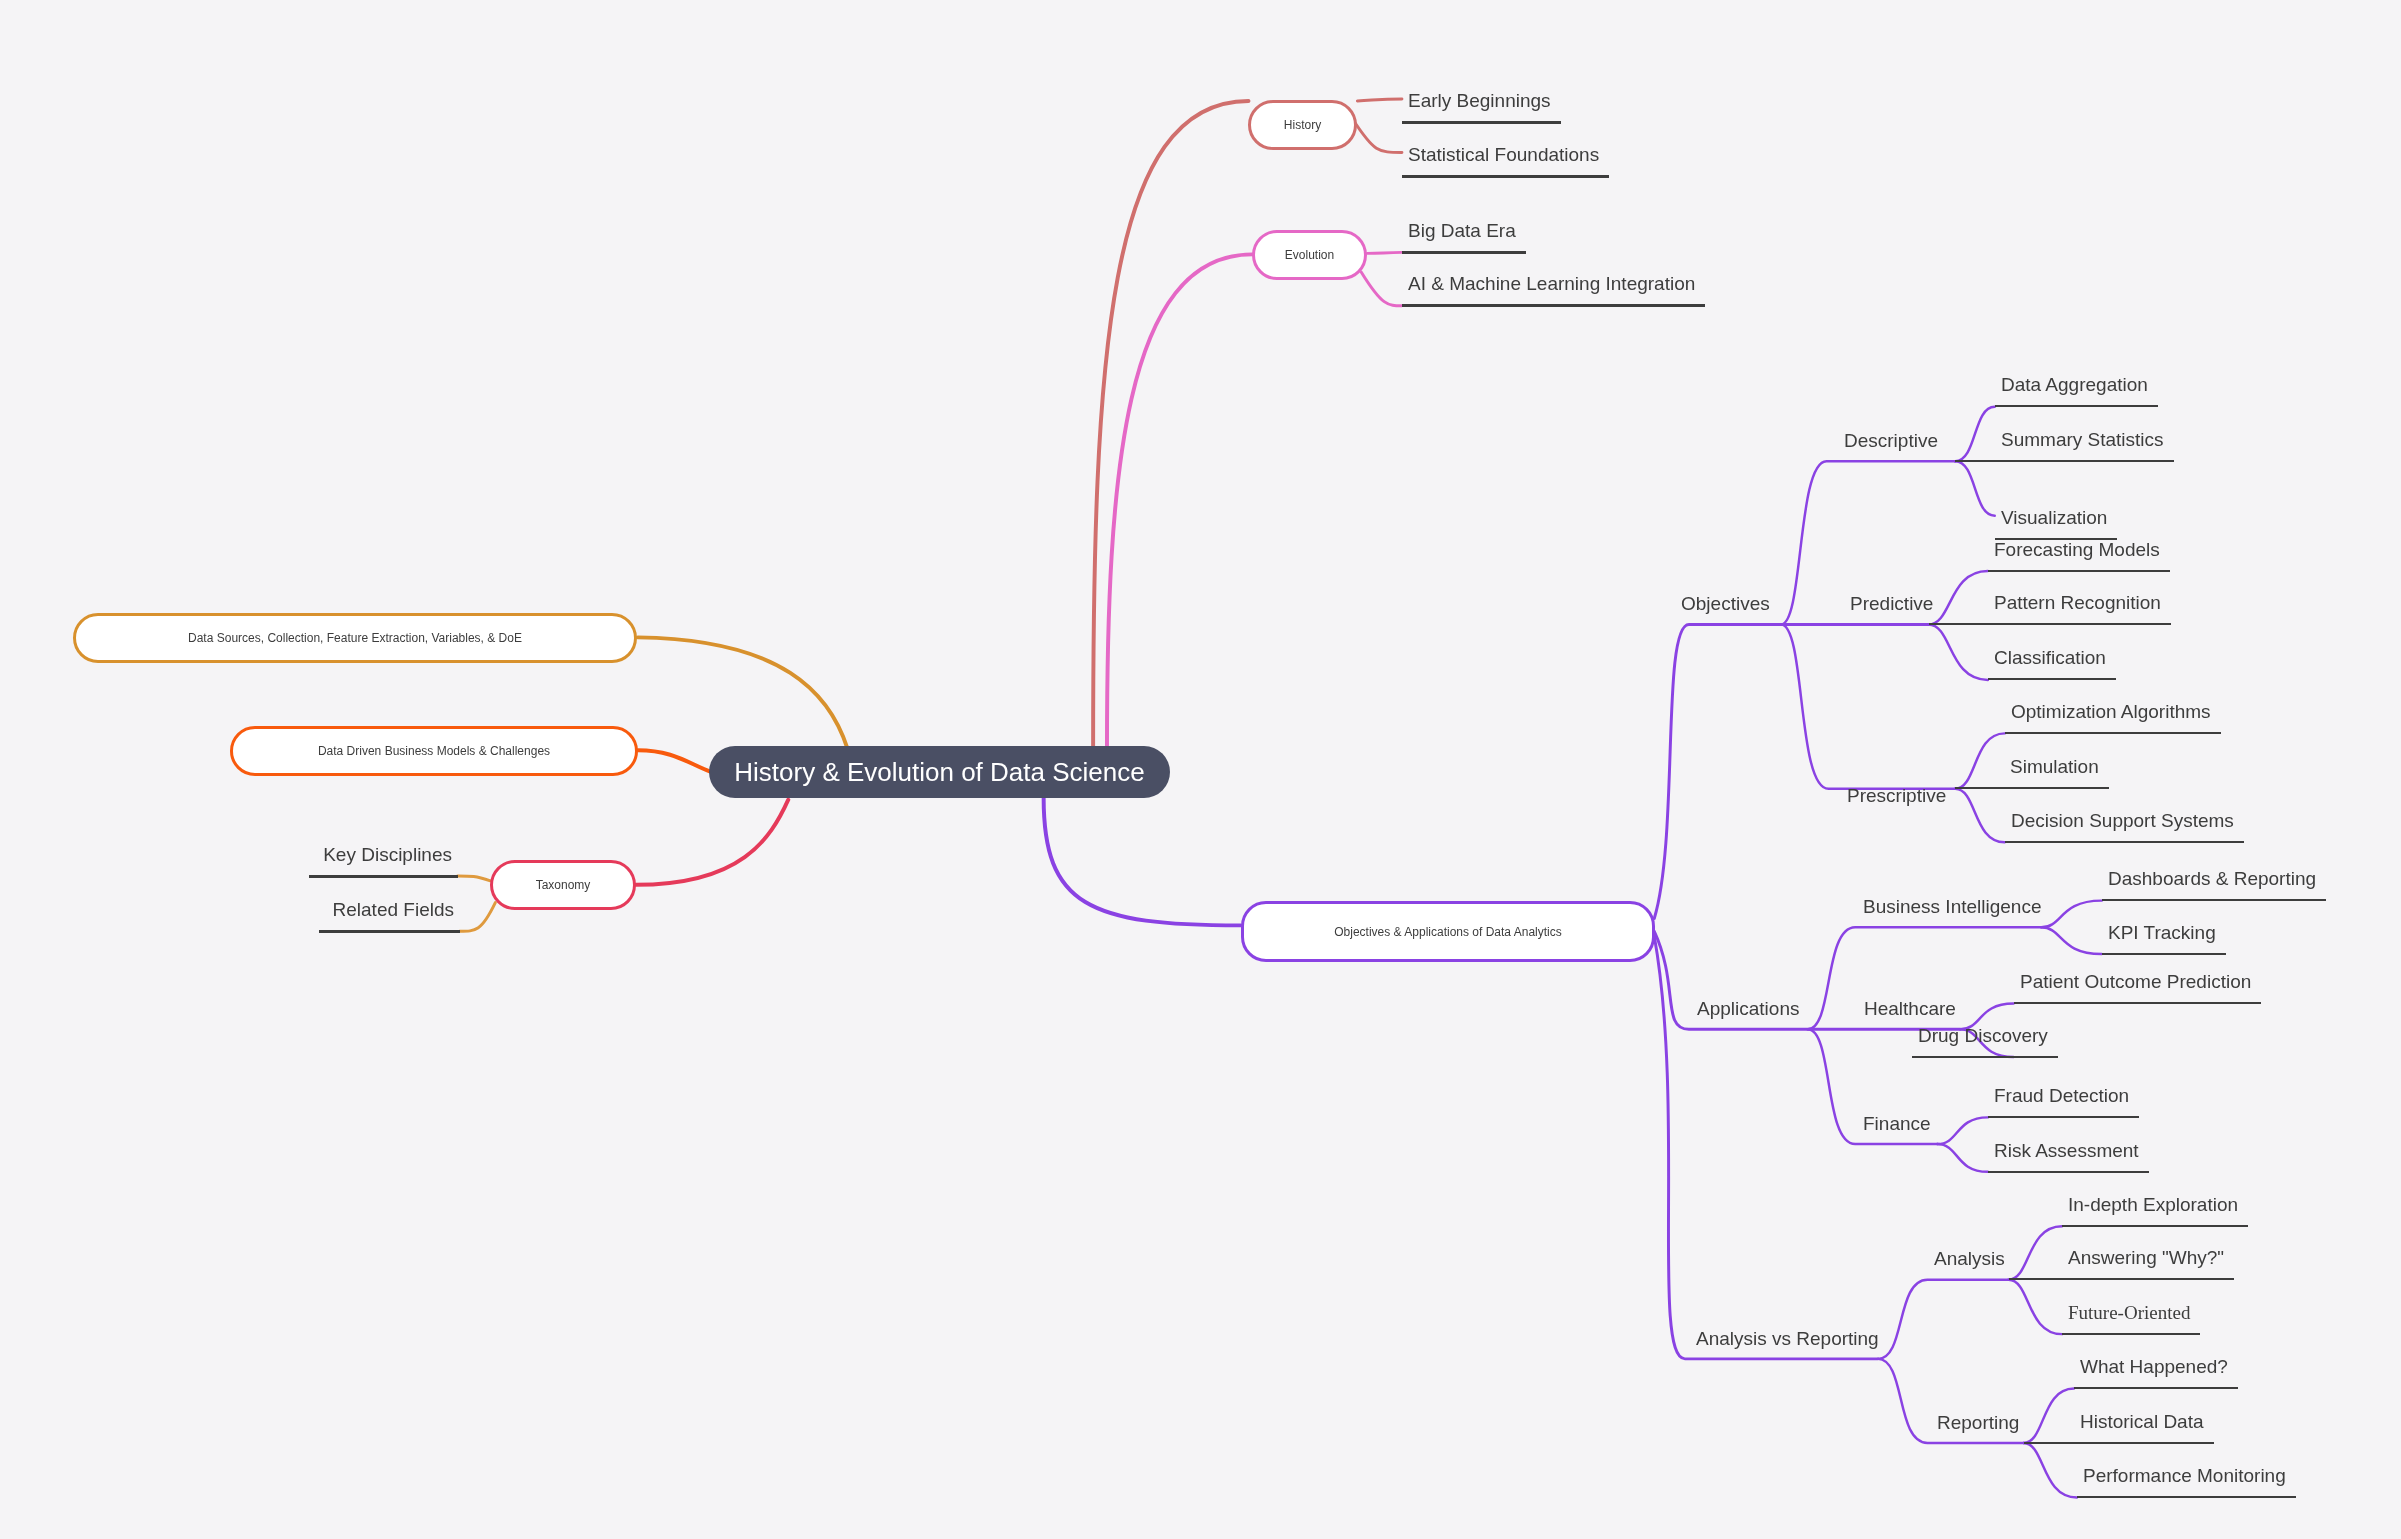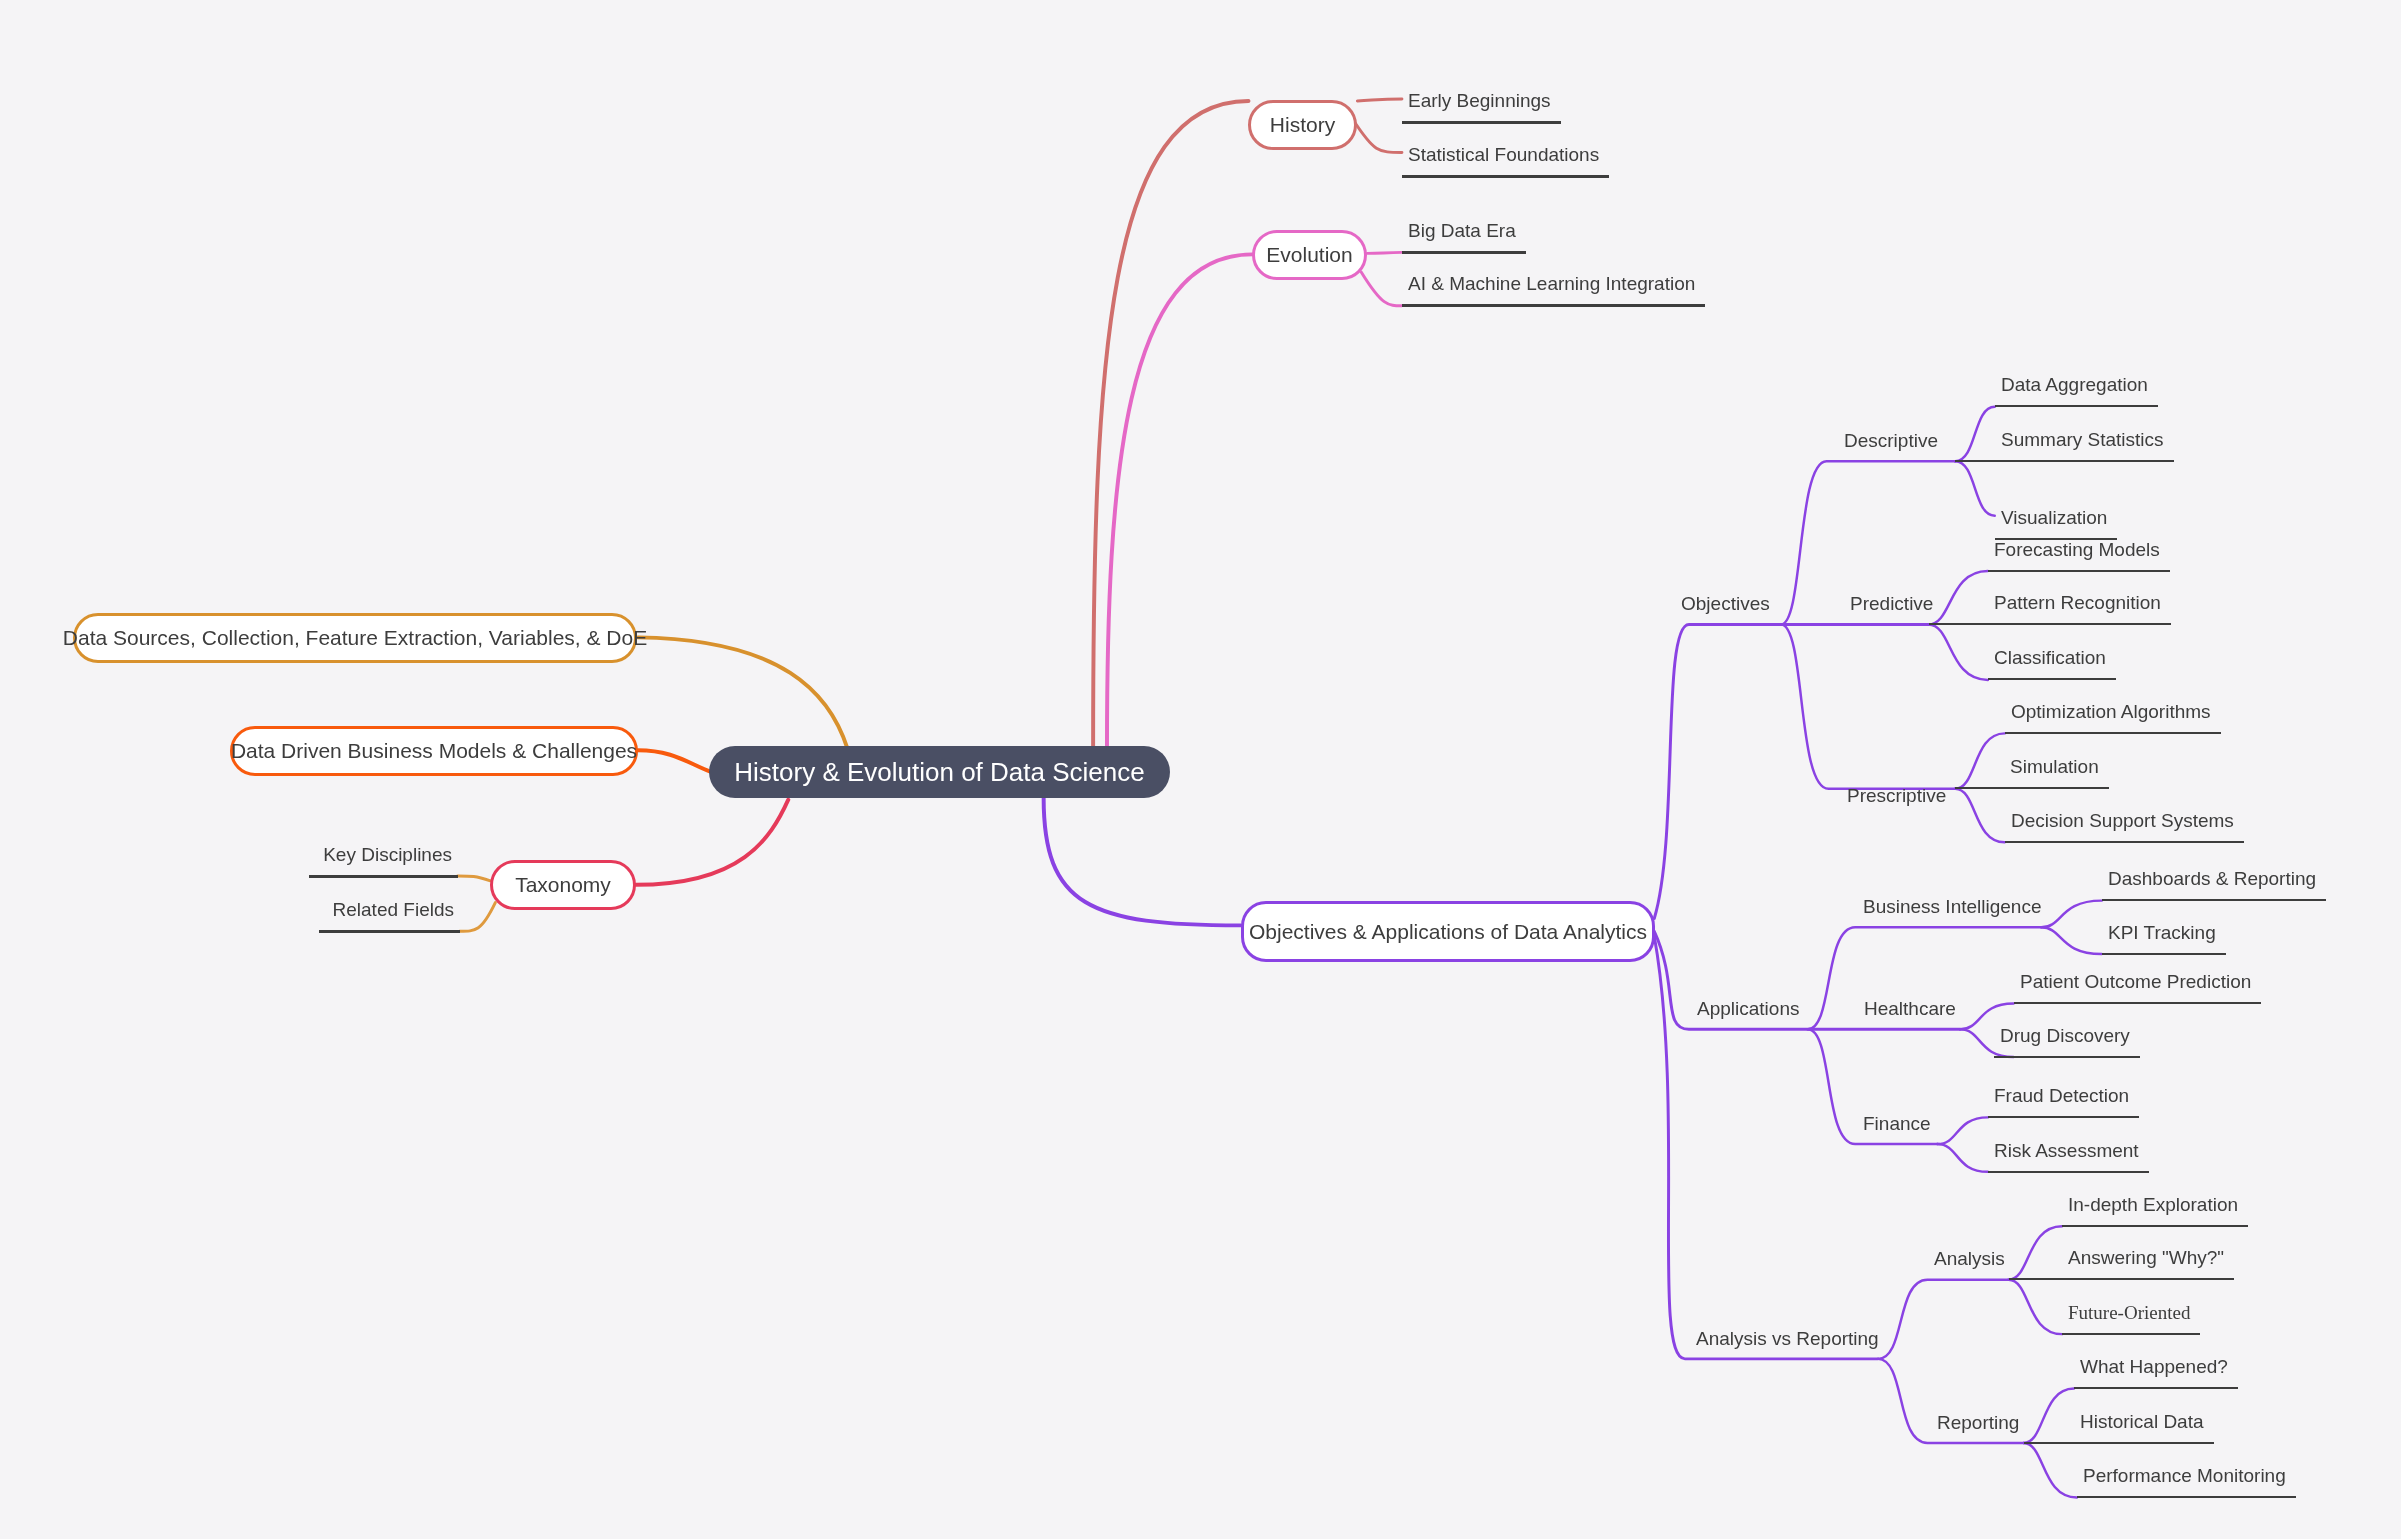--- a/index.html
+++ b/index.html
@@ -18,21 +18,21 @@
   .c-evo{stroke:#e568c6;}
   .c-ds{stroke:#d8912d;}
   .c-dd{stroke:#f85a0d;}
   .c-tax{stroke:#e53a5a;}
   .c-taxc{stroke:#df9a3e;}
   .c-pur{stroke:#8a42e3;}
 
   .pill{
     position:absolute;display:flex;align-items:center;justify-content:center;
     background:#ffffff;border-radius:25px;border:3px solid;
-    font-size:21px;white-space:nowrap;box-sizing:border-box;
+    font-size:12px;white-space:nowrap;box-sizing:border-box;
   }
   .b-his{border-color:#d06f6d;margin-top:24px;}
   .b-evo{border-color:#e568c6;}
   .b-ds{border-color:#d8912d;}
   .b-dd{border-color:#f85a0d;}
   .b-tax{border-color:#e53a5a;}
   .b-taxc{border-color:#df9a3e;}
   .b-pur{border-color:#8a42e3;}
 
   .root-pill{
@@ -150,21 +150,21 @@
 <div class="leaf b-pur" style="left:1988px;top:645px;">Classification</div>
 
 <div class="leaf b-pur" style="left:2005px;top:699px;">Optimization Algorithms</div>
 <div class="leaf b-pur" style="left:1955px;top:754px;padding-left:55px;">Simulation</div>
 <div class="leaf b-pur" style="left:2005px;top:808px;">Decision Support Systems</div>
 
 <div class="leaf b-pur" style="left:2102px;top:866px;">Dashboards &amp; Reporting</div>
 <div class="leaf b-pur" style="left:2102px;top:920px;">KPI Tracking</div>
 
 <div class="leaf b-pur" style="left:2014px;top:969px;">Patient Outcome Prediction</div>
-<div class="leaf b-pur" style="left:1994px;top:1023px;">Drug Discovery</div>
+<div class="leaf b-pur" style="left:1912px;top:1023px;">Drug Discovery</div>
 
 <div class="leaf b-pur" style="left:1988px;top:1083px;">Fraud Detection</div>
 <div class="leaf b-pur" style="left:1988px;top:1138px;">Risk Assessment</div>
 
 <div class="leaf b-pur" style="left:2062px;top:1192px;">In-depth Exploration</div>
 <div class="leaf b-pur" style="left:2009px;top:1245px;padding-left:59px;">Answering "Why?"</div>
 <div class="leaf b-pur" style="left:2062px;top:1300px;font-family:Liberation Serif, serif;">Future-Oriented</div>
 
 <div class="leaf b-pur" style="left:2074px;top:1354px;">What Happened?</div>
 <div class="leaf b-pur" style="left:2024px;top:1409px;padding-left:56px;">Historical Data</div>

